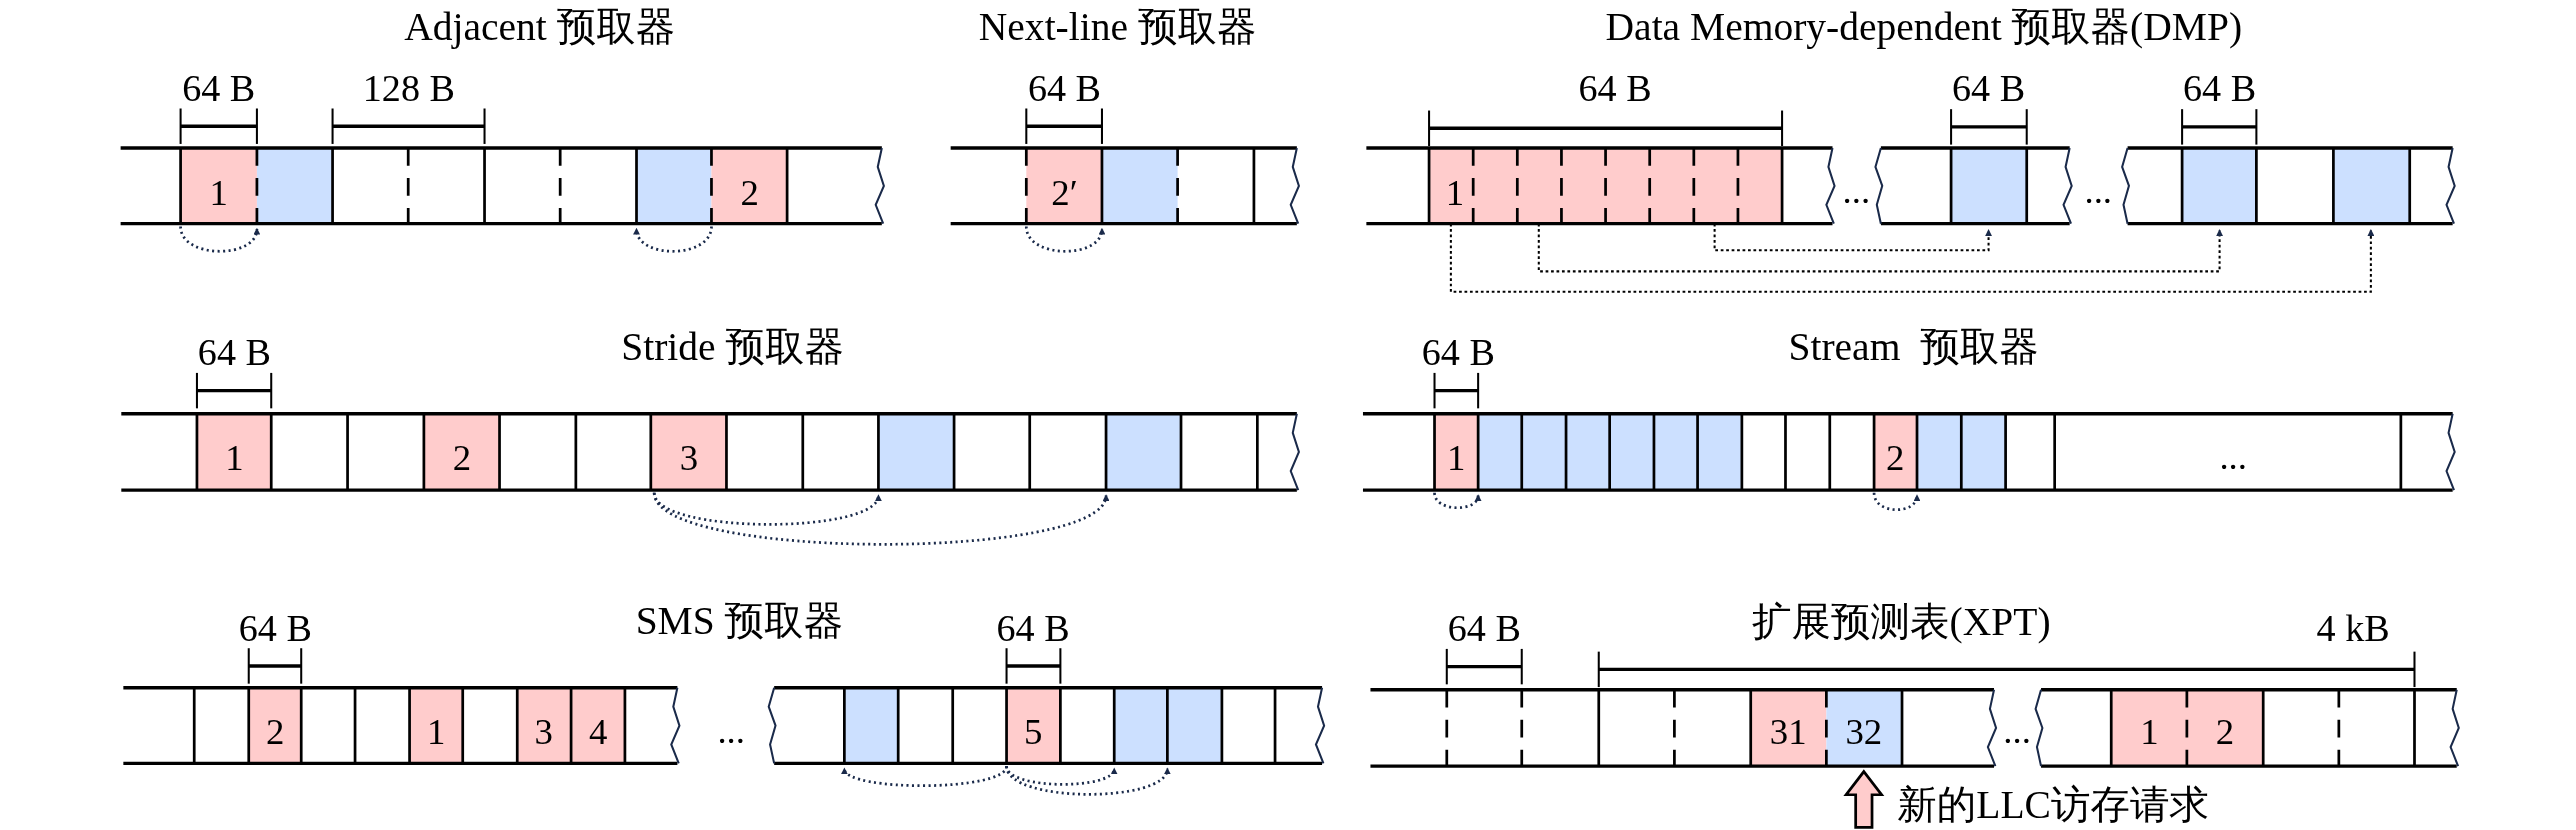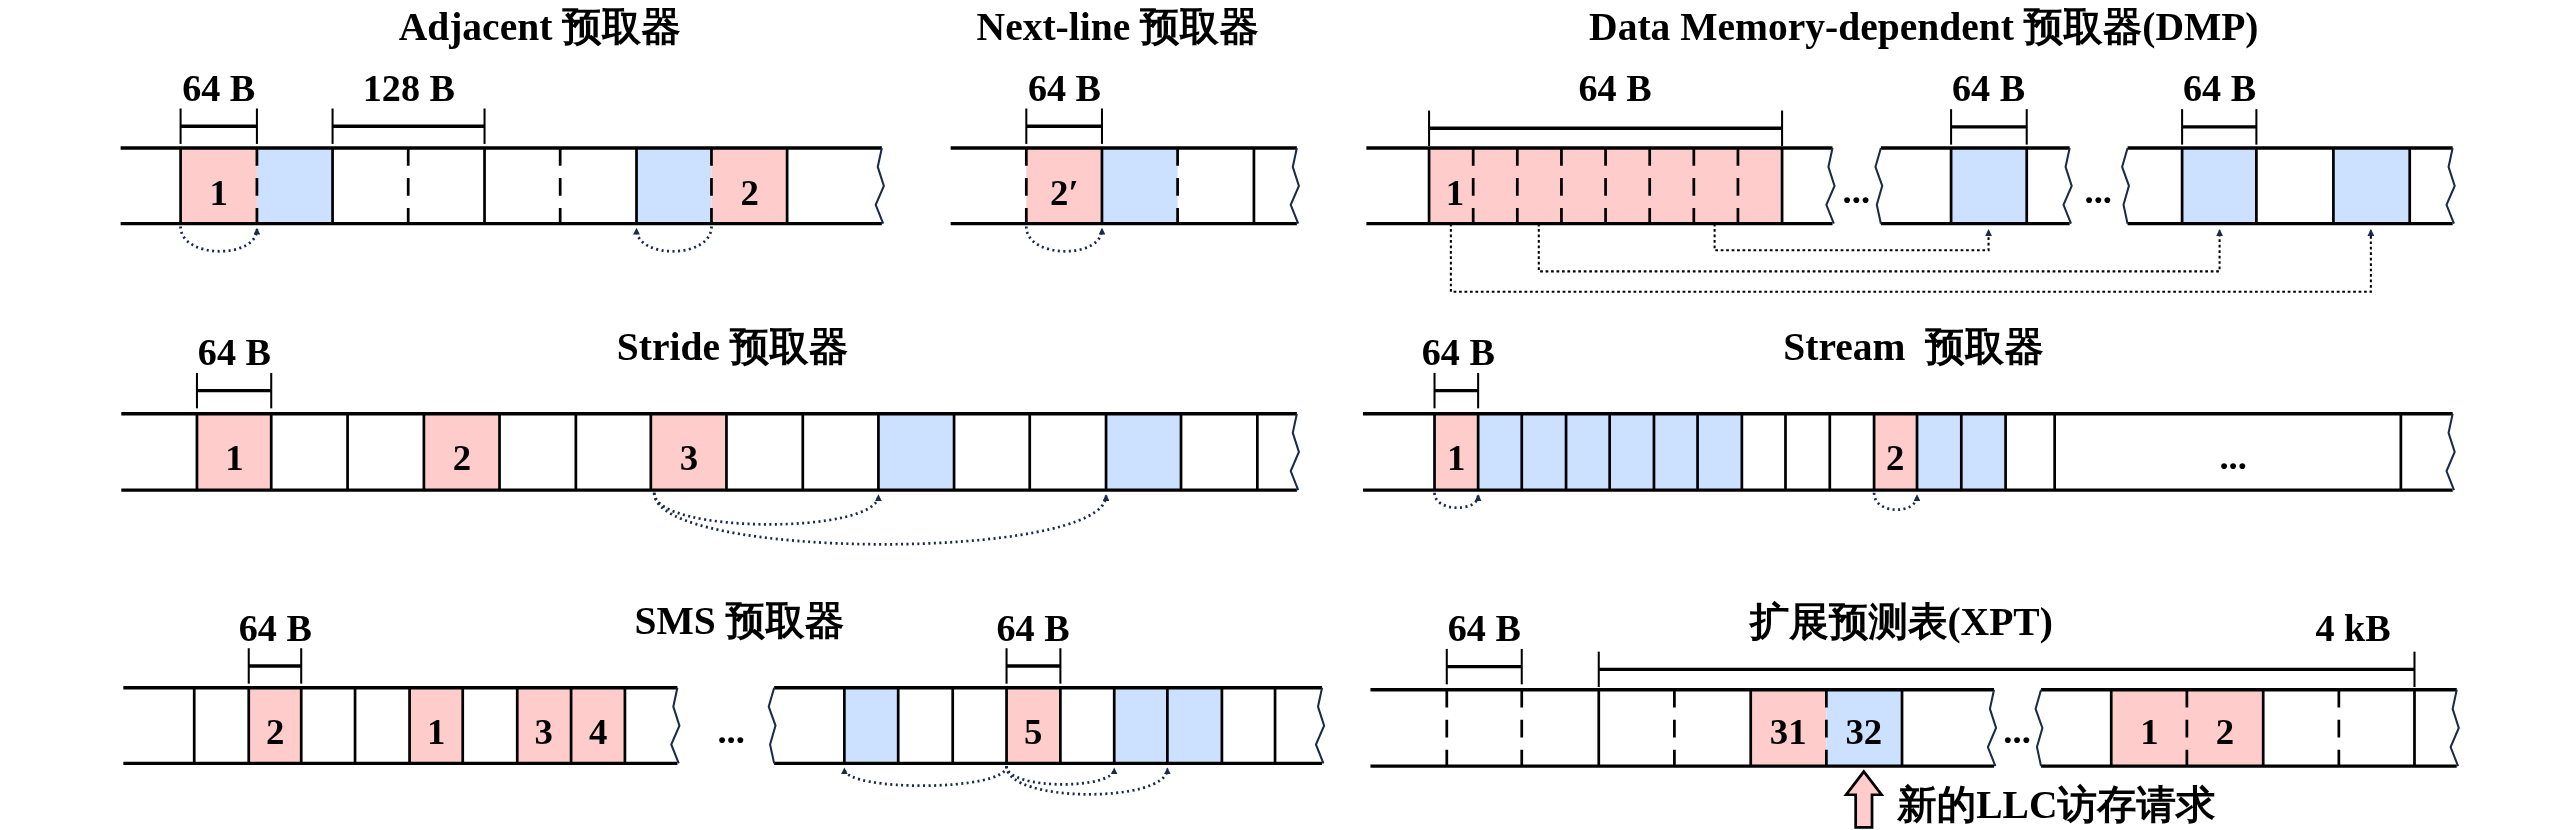--- a/index.html
+++ b/index.html
@@ -1,16 +1,16 @@
 <!DOCTYPE html>
 <html style="font-size:11px"><head>
 <meta charset="utf-8">
 <style>
   html,body{margin:0;padding:0;background:#ffffff;}
-  #stage{width:2576px;height:831px;position:relative;overflow:hidden;background:#fff;font-weight:bold;}
+  #stage{width:2576px;height:831px;position:relative;overflow:hidden;background:#fff;}
   svg{display:block;}
   .serif{font-family:"Liberation Serif","DejaVu Serif",serif;}
   .title{font-size:58px;}
   .dim{font-size:56px;}
   .num{font-size:54px;}
   .note{font-size:58px;}
 </style>
 </head>
 <body>
 

